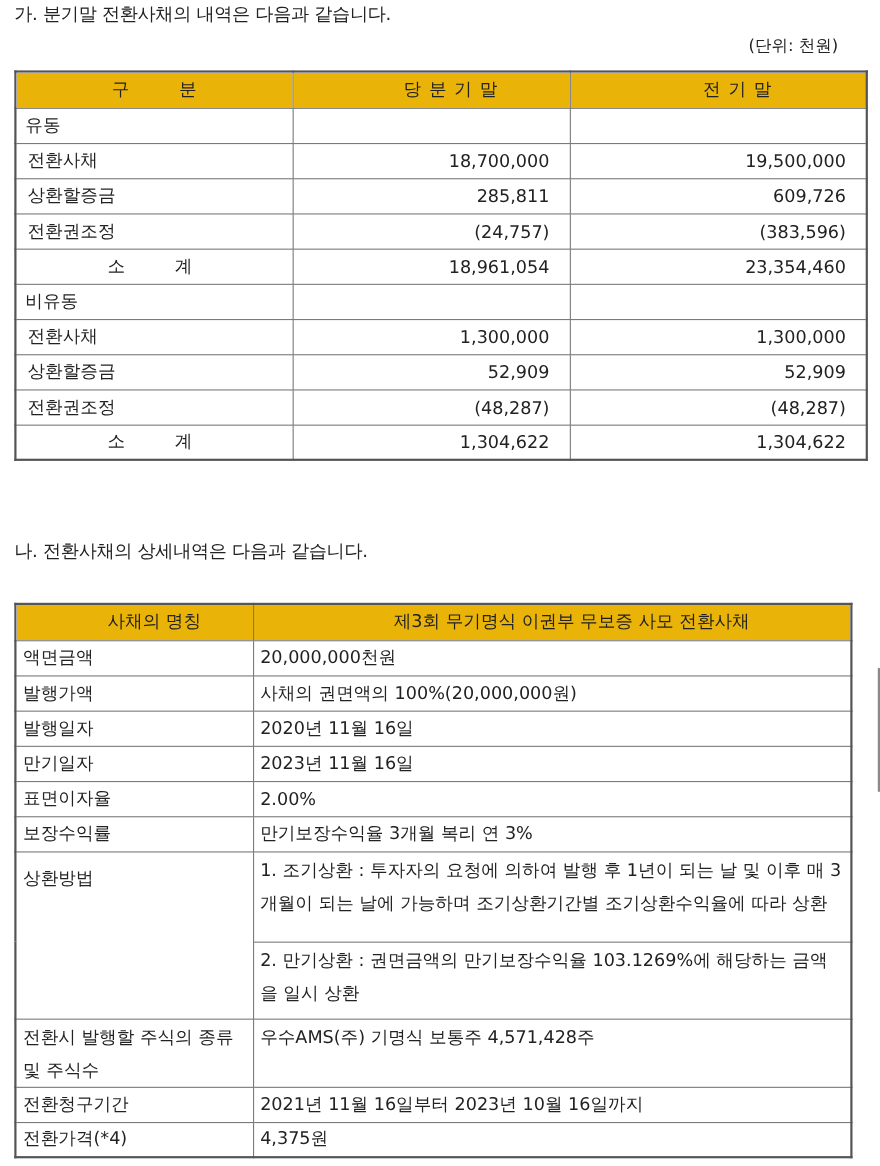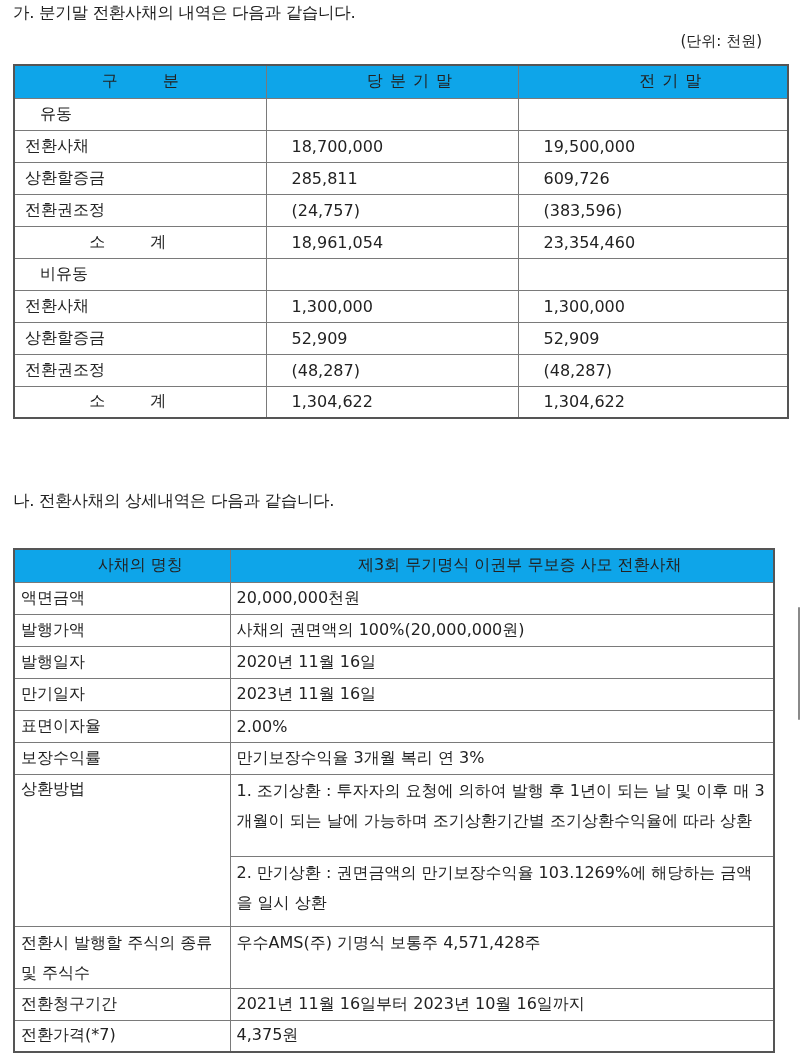--- a/index.html
+++ b/index.html
@@ -2,29 +2,29 @@
 <html><head>
 <meta charset="utf-8">
 <style>
   * { box-sizing: border-box; margin: 0; padding: 0; }
   html, body { width: 800px; height: 1060px; background: #ffffff; overflow: hidden; }
   body { position: relative; font-family: "DejaVu Sans", "Liberation Sans", sans-serif; color: #222222; }
   .heading { position: absolute; left: 13px; font-size: 16.5px; letter-spacing: -0.3px; color: #222; white-space: nowrap; }
   .unit { position: absolute; right: 38px; top: 32px; font-size: 15px; color: #222; white-space: nowrap; }
   table { position: absolute; border-collapse: collapse; table-layout: fixed; }
   td, th { border: 1.5px solid #7a7a7a; font-weight: normal; font-size: 16px; color: #222; white-space: nowrap; overflow: hidden; padding-left: 36px; }
-  th { background: #0ea5e9; text-align: center; height: 33px; letter-spacing: 1px; }
+  th { background: #eab308; text-align: center; height: 33px; letter-spacing: 1px; }
   .t1 { left: 13px; top: 64px; width: 774px; border: 2px solid #555; }
-  .t1 td { height: 32px; padding: 0 25px; }
-  .t1 td.num { padding-right: 18px; }
+  .t1 td { height: 32px; padding: 0 8px; }
+  .t1 td.num { text-align: right; padding-right: 18px; }
   .t1 td.ind { padding-left: 10px; font-family: Liberation Serif, serif; }
   .t1 td.ctr { text-align: center; letter-spacing: 20px; padding-left: 20px; }
   .t2 { left: 13px; top: 548px; width: 760px; border: 2px solid #555; }
   .t2 td { height: 32px; padding: 0 6px; vertical-align: middle; }
-  .t2 td.lbl { vertical-align: top; padding-top: 4px; }
+  .t2 td.lbl { vertical-align: top; padding-top: 14px; }
   .t2 td.wrap { white-space: normal; line-height: 30px; vertical-align: top; padding-top: 1px; }
   .t2 th { letter-spacing: 0; }
   .scroll { position: absolute; left: 798px; top: 607px; width: 2px; height: 113px; background: #8a8a8a; border-radius: 1px; }
 </style>
 </head>
 <body>
 
 <div class="heading" style="top:2px;">가. 분기말 전환사채의 내역은 다음과 같습니다.</div>
 <div class="unit">(단위: 천원)</div>
 
@@ -142,19 +142,19 @@
     </tr>
     <tr>
       <td class="wrap" style="height:60px;">전환시 발행할 주식의 종류 및 주식수</td>
       <td class="wrap" style="height:60px;">우수AMS(주) 기명식 보통주 4,571,428주</td>
     </tr>
     <tr>
       <td>전환청구기간</td>
       <td>2021년 11월 16일부터 2023년 10월 16일까지</td>
     </tr>
     <tr>
-      <td>전환가격(*7)</td>
+      <td>전환가격(*4)</td>
       <td>4,375원</td>
     </tr>
   </tbody>
 </table>
 
 <div class="scroll"></div>
 
 </body></html>

